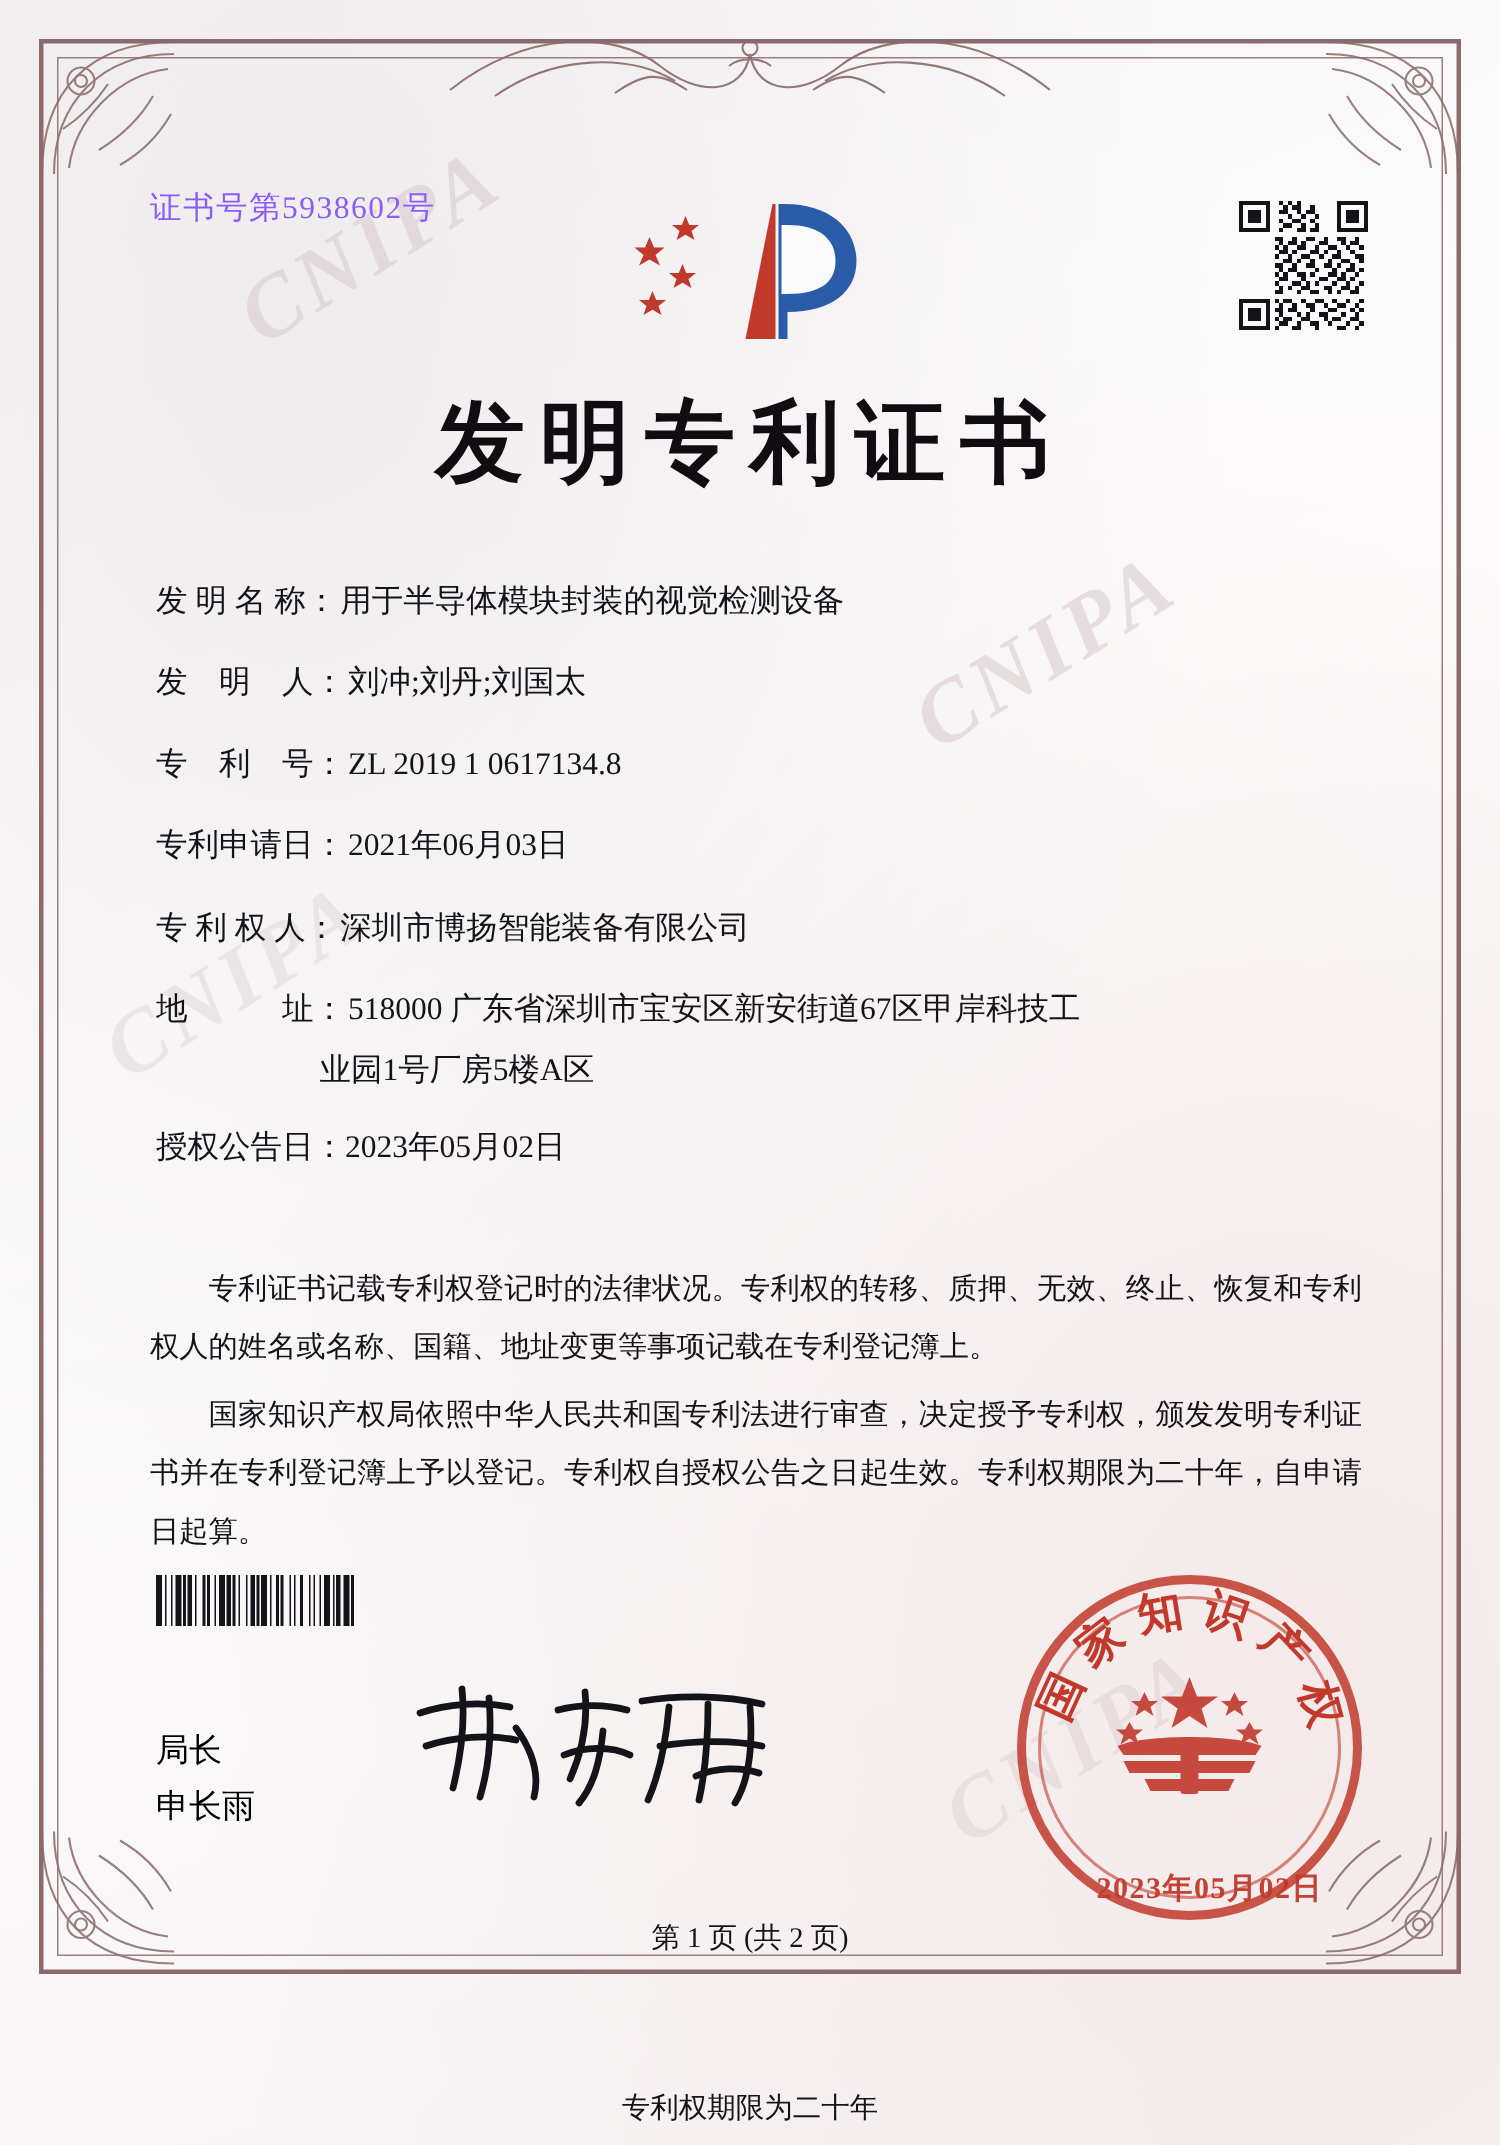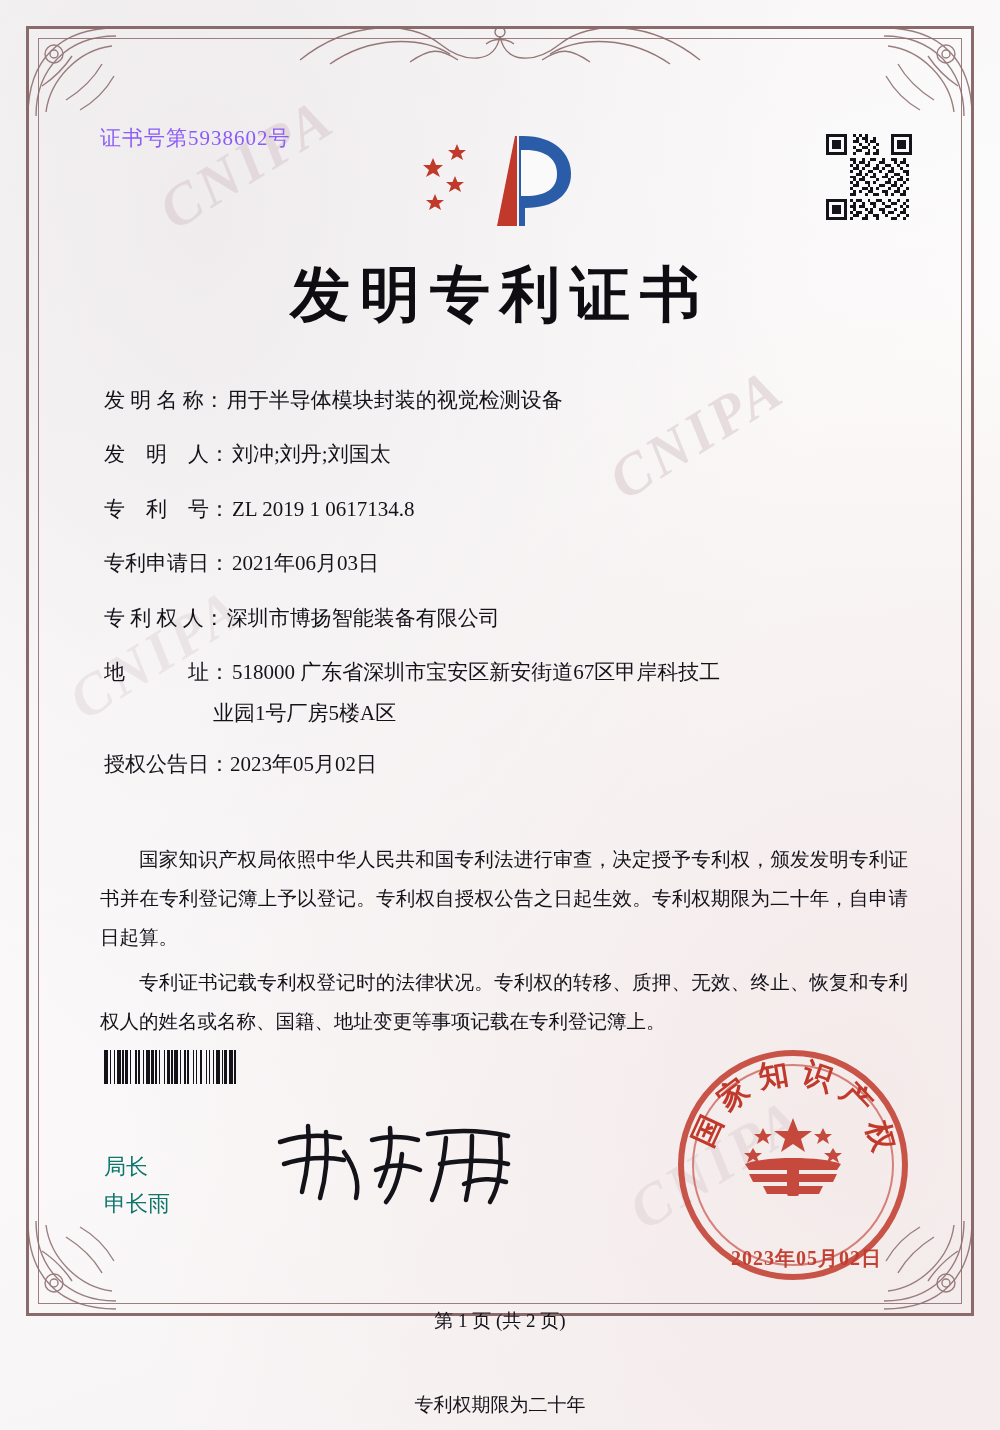--- a/index.html
+++ b/index.html
@@ -191,21 +191,21 @@
     height: 100%;
   }
 
   
   .sig-label {
     position: absolute;
     left: 104px;
     top: 1148px;
     font-size: 22px;
     line-height: 1.7;
-    color: #0f766e;
+    color: #000000;
   }
   .signature {
     position: absolute;
     left: 268px;
     top: 1112px;
     width: 260px;
     height: 100px;
   }
 
   
@@ -225,21 +225,21 @@
     letter-spacing: 1px;
     font-weight: 600;
     opacity: .95;
   }
 
   
   .page-no {
     position: absolute;
     left: 0;
     right: 0;
-    top: 1308px;
+    top: 1279px;
     text-align: center;
     font-size: 19px;
     color: #15131a;
   }
   .footnote {
     position: absolute;
     left: 0;
     right: 0;
     top: 1392px;
     text-align: center;
@@ -539,22 +539,22 @@
     <div class="addr-second">业园1号厂房5楼A区</div>
 
     <div class="grant-row">
       <div class="grant-left">
         <span>授权公告日</span><span>：</span><span>2023年05月02日</span>
       </div>
     </div>
   </div>
 
   <div class="paras">
+    <p>专利证书记载专利权登记时的法律状况。专利权的转移、质押、无效、终止、恢复和专利权人的姓名或名称、国籍、地址变更等事项记载在专利登记簿上。</p>
     <p>国家知识产权局依照中华人民共和国专利法进行审查，决定授予专利权，颁发发明专利证书并在专利登记簿上予以登记。专利权自授权公告之日起生效。专利权期限为二十年，自申请日起算。</p>
-    <p>专利证书记载专利权登记时的法律状况。专利权的转移、质押、无效、终止、恢复和专利权人的姓名或名称、国籍、地址变更等事项记载在专利登记簿上。</p>
   </div>
 
   <div class="barcode" id="barcode">
       <i style="width: 4px; background: rgb(21, 19, 26);"></i>
       <i style="width: 2px; background: transparent;"></i>
       <i style="width: 1px; background: rgb(21, 19, 26);"></i>
       <i style="width: 3px; background: transparent;"></i>
       <i style="width: 1px; background: rgb(21, 19, 26);"></i>
       <i style="width: 2px; background: transparent;"></i>
       <i style="width: 4px; background: rgb(21, 19, 26);"></i>

